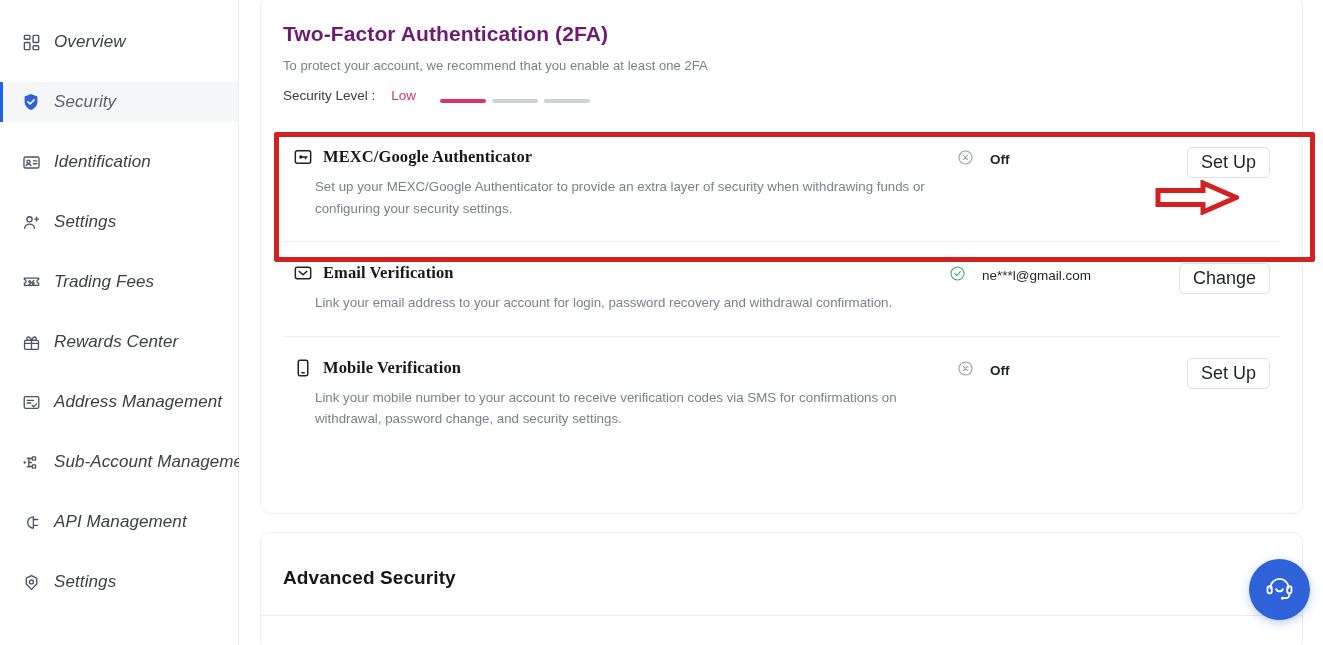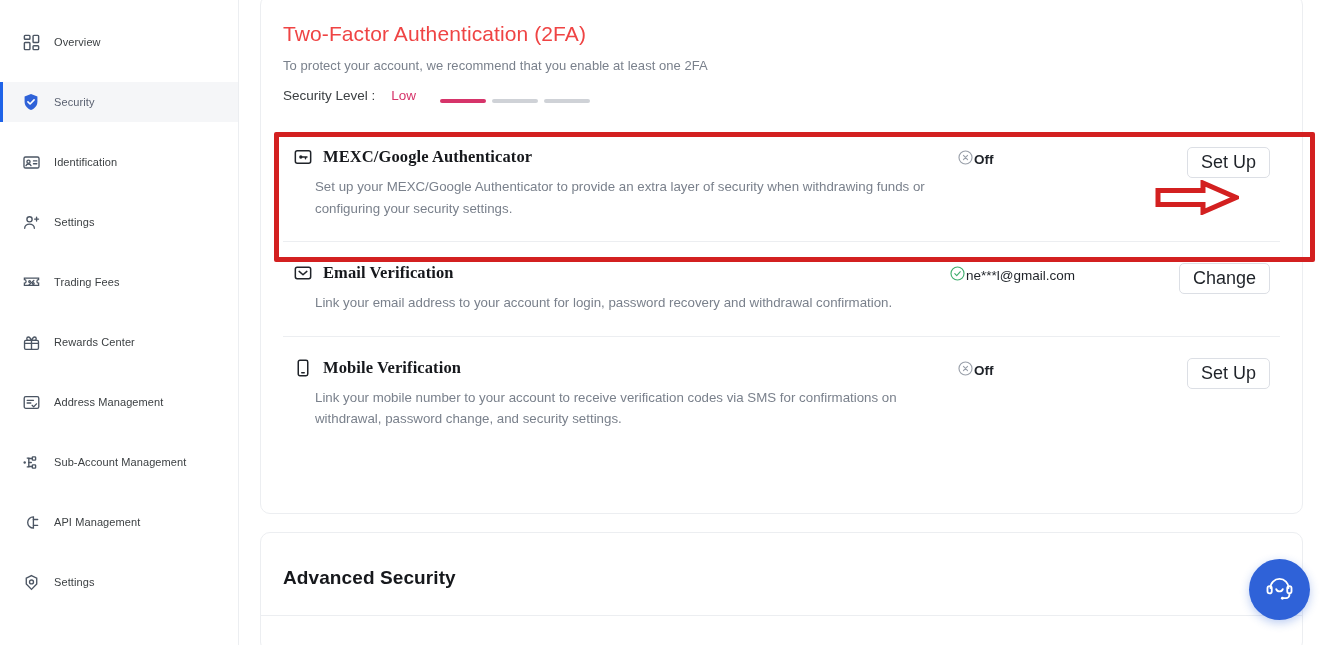--- a/index.html
+++ b/index.html
@@ -33,24 +33,25 @@
     display: flex;
     align-items: center;
     height: 40px;
     padding-left: 21px;
     gap: 13px;
     cursor: pointer;
     position: relative;
     margin-bottom: 20px;
   }
   .nav-item .nav-label {
-    font-size: 11px;
+    font-size: 17px;
     color: #3c4043;
     letter-spacing: .1px;
     white-space: nowrap;
+    font-style: italic;
   }
   .nav-item.active {
     background: #f5f6f8;
   }
   .nav-item.active::before {
     content: "";
     position: absolute;
     left: 0; top: 0; bottom: 0;
     width: 3px;
     background: #1f63e8;
@@ -83,22 +84,22 @@
     position: relative;
   }
   .card-2fa {
     margin-top: -5px;
     padding: 26px 22px 14px 22px;
     height: 519px;
   }
 
   .page-title {
     font-size: 21px;
-    font-weight: 400;
-    color: #ef4444;
+    font-weight: 700;
+    color: #701a75;
     letter-spacing: .1px;
   }
   .page-sub {
     margin-top: 12px;
     font-size: 13px;
     color: #7a818c;
     letter-spacing: .05px;
   }
   .sec-level-row {
     margin-top: 15px;
@@ -167,21 +168,21 @@
     margin-left: 22px;
     font-size: 13.3px;
     line-height: 1.62;
     color: #7a818c;
     max-width: 625px;
   }
   .mrow-status {
     flex: 0 0 auto;
     display: flex;
     align-items: center;
-    gap: 0;
+    gap: 16px;
     margin-top: 2px;
     width: 230px;
   }
   .status-text {
     font-size: 13.5px;
     font-weight: 700;
     color: #1f2329;
   }
   .status-text.email {
     font-weight: 400;

